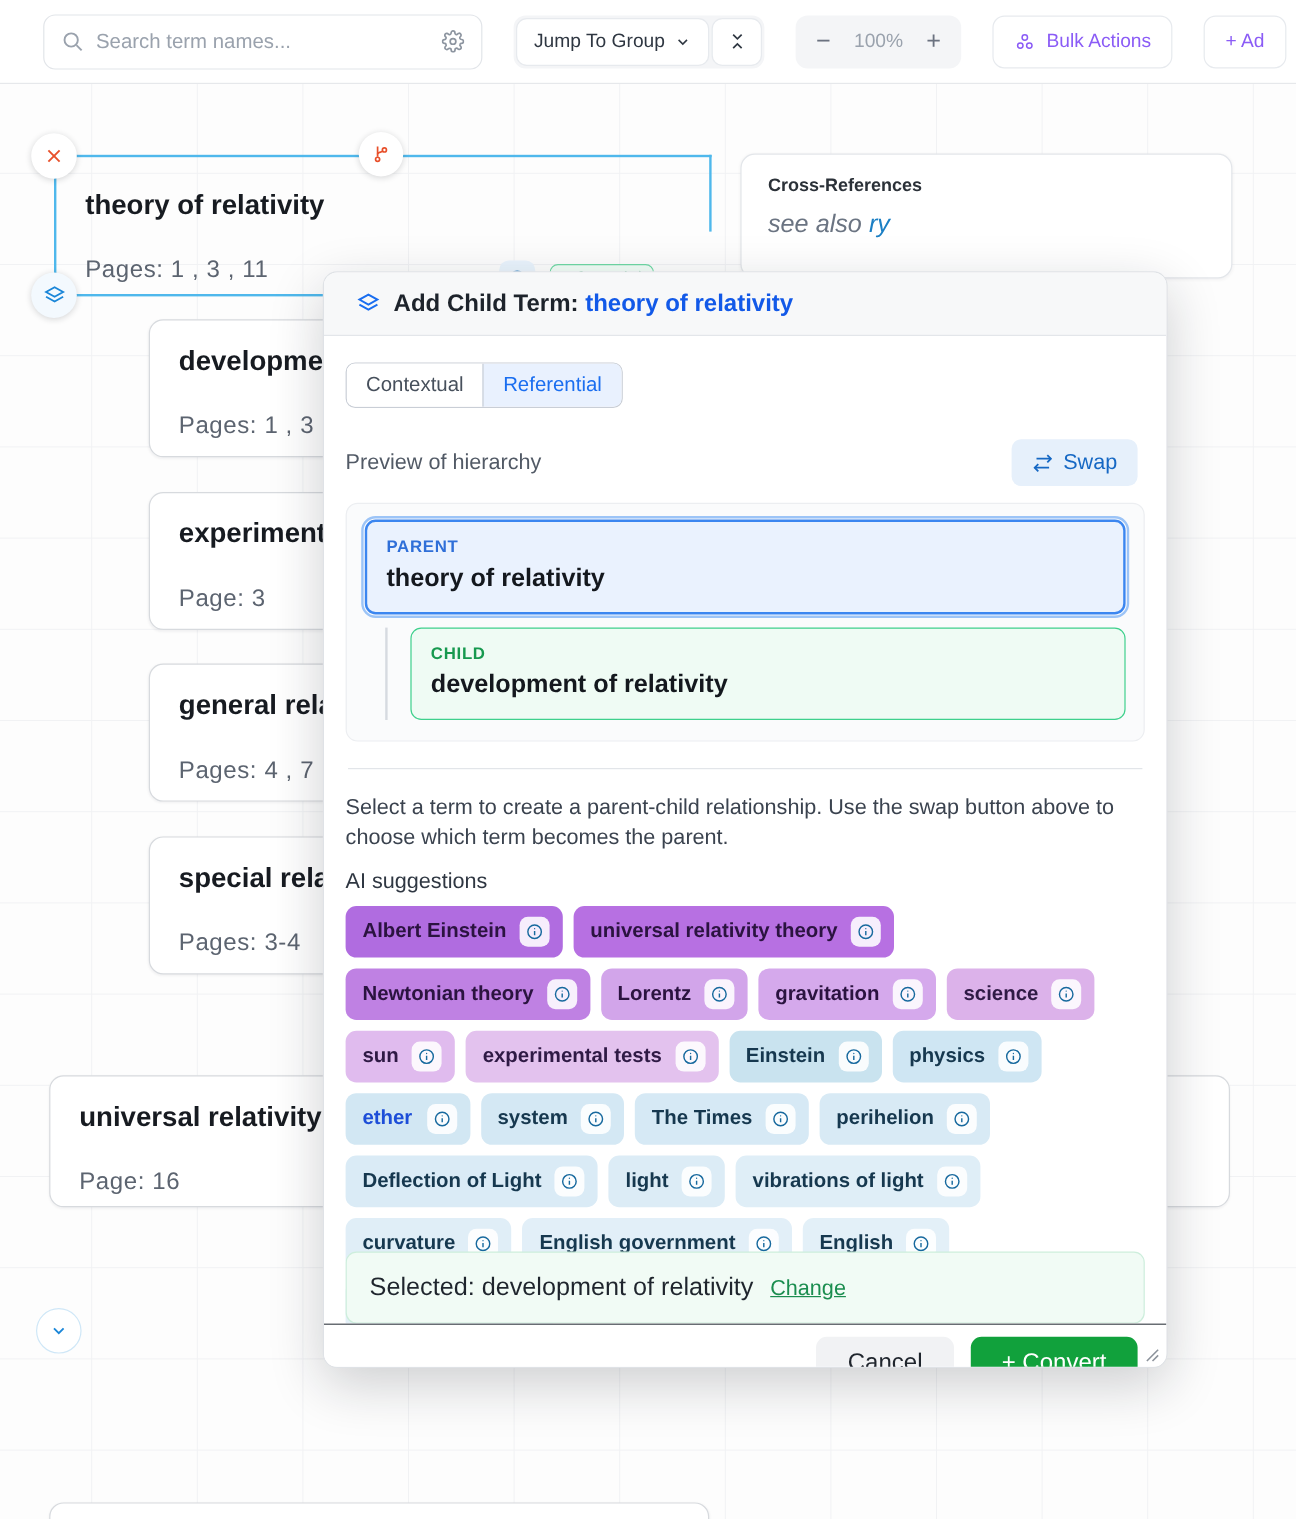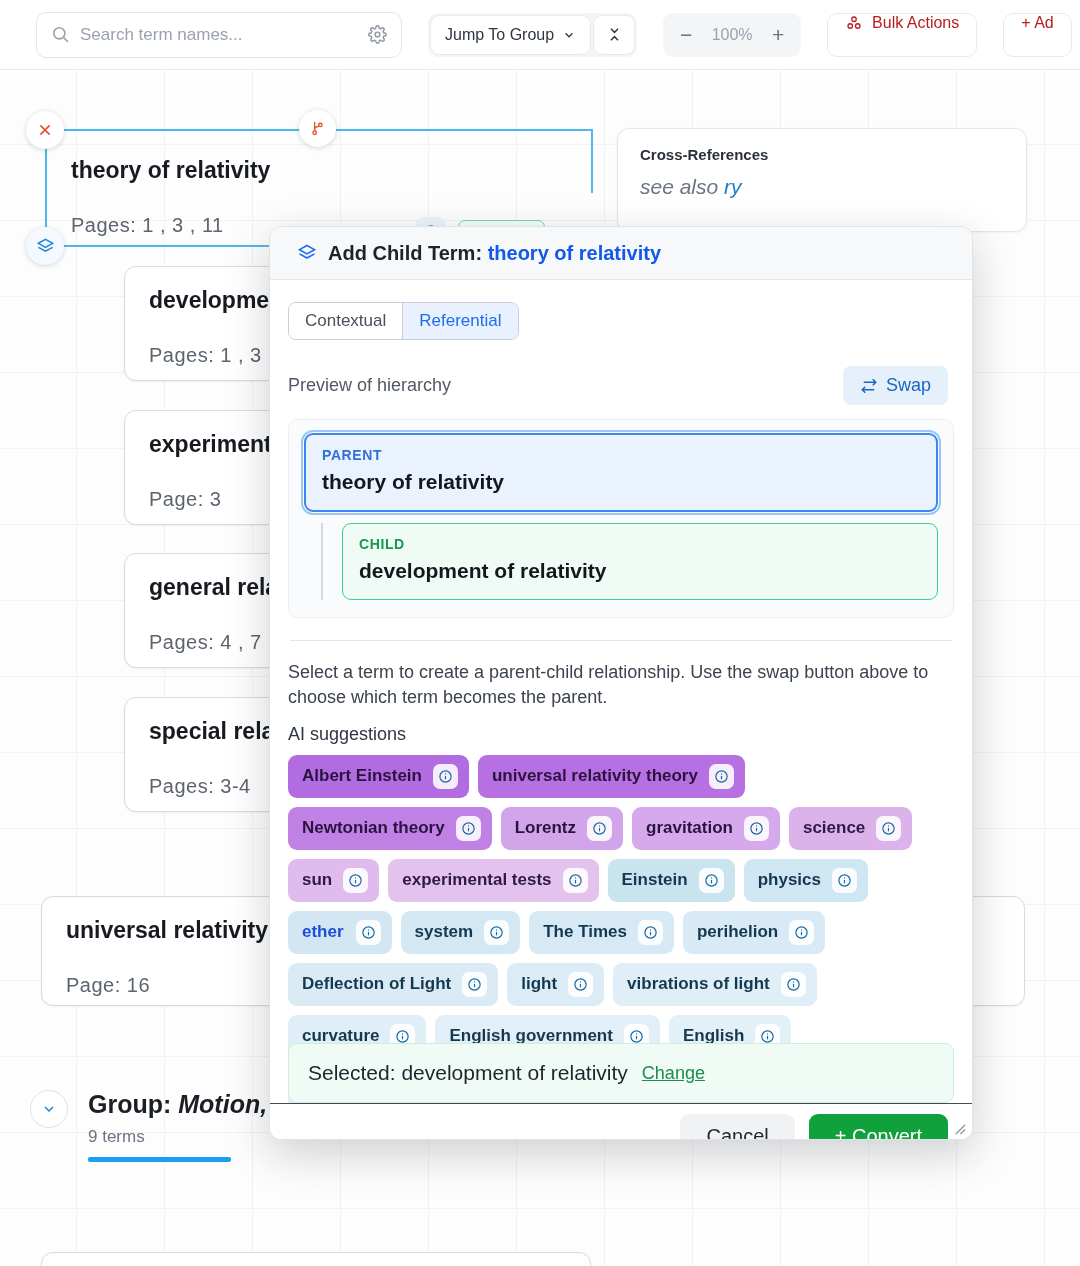--- a/index.html
+++ b/index.html
@@ -64,24 +64,24 @@
     background: #f4f5f7; border-radius: 10px;
     height: 44px; padding: 0 8px; gap: 6px;
   }
   .zoom-sign {
     width: 30px; height: 34px; display: flex;
     align-items: center; justify-content: center;
     font-size: 21px; color: #6b7280; cursor: pointer;
   }
   .zoom-val { font-size: 16px; color: #9aa2ad; min-width: 50px; text-align: center; }
   .tb-btn {
-    display: flex; gap: 9px;
+    display: flex; align-items: center; gap: 9px;
     height: 44px; padding: 0 17px;
     border: 1px solid #e7eaee; border-radius: 10px;
-    background: #fff; font-size: 16px; color: #b91c1c;
+    background: #fff; font-size: 16px; color: #8b5cf6;
     cursor: pointer; white-space: nowrap;
     font-family: "Liberation Sans", sans-serif;
   }
 
   
   .canvas {
     position: absolute; top: 70px; left: 0;
     width: 1080px; height: 1196px;
     background-color: #fdfdfd;
     background-image:
@@ -397,27 +397,20 @@
     <div class="term-title">universal relativity</div>
     <div class="term-pages">Page:  16</div>
   </div>
 
   <div class="group-row" style="left:30px; top:1020px;">
     <div class="group-chevron">
       <svg width="16" height="16" viewBox="0 0 24 24" fill="none" stroke="#1a86d8" stroke-width="2.3">
           <polyline points="6 9 12 15 18 9"></polyline>
         </svg>
     </div>
-    <div>
-      <div class="group-label">
-        <span>Group: </span><i>Motion,</i>
-      </div>
-      <div class="group-count">9 terms</div>
-      <div class="group-underline"></div>
-    </div>
   </div>
 
   <div class="term-card" style="left:41px; top:1182px; width:550px; height:70px;"></div>
 </div>
 
 <div class="modal">
 
   <div class="modal-head">
     <span style="display:flex;color:#1a6ef0">
       <svg width="20" height="20" viewBox="0 0 24 24" fill="none" stroke="currentColor" stroke-width="1.9">

